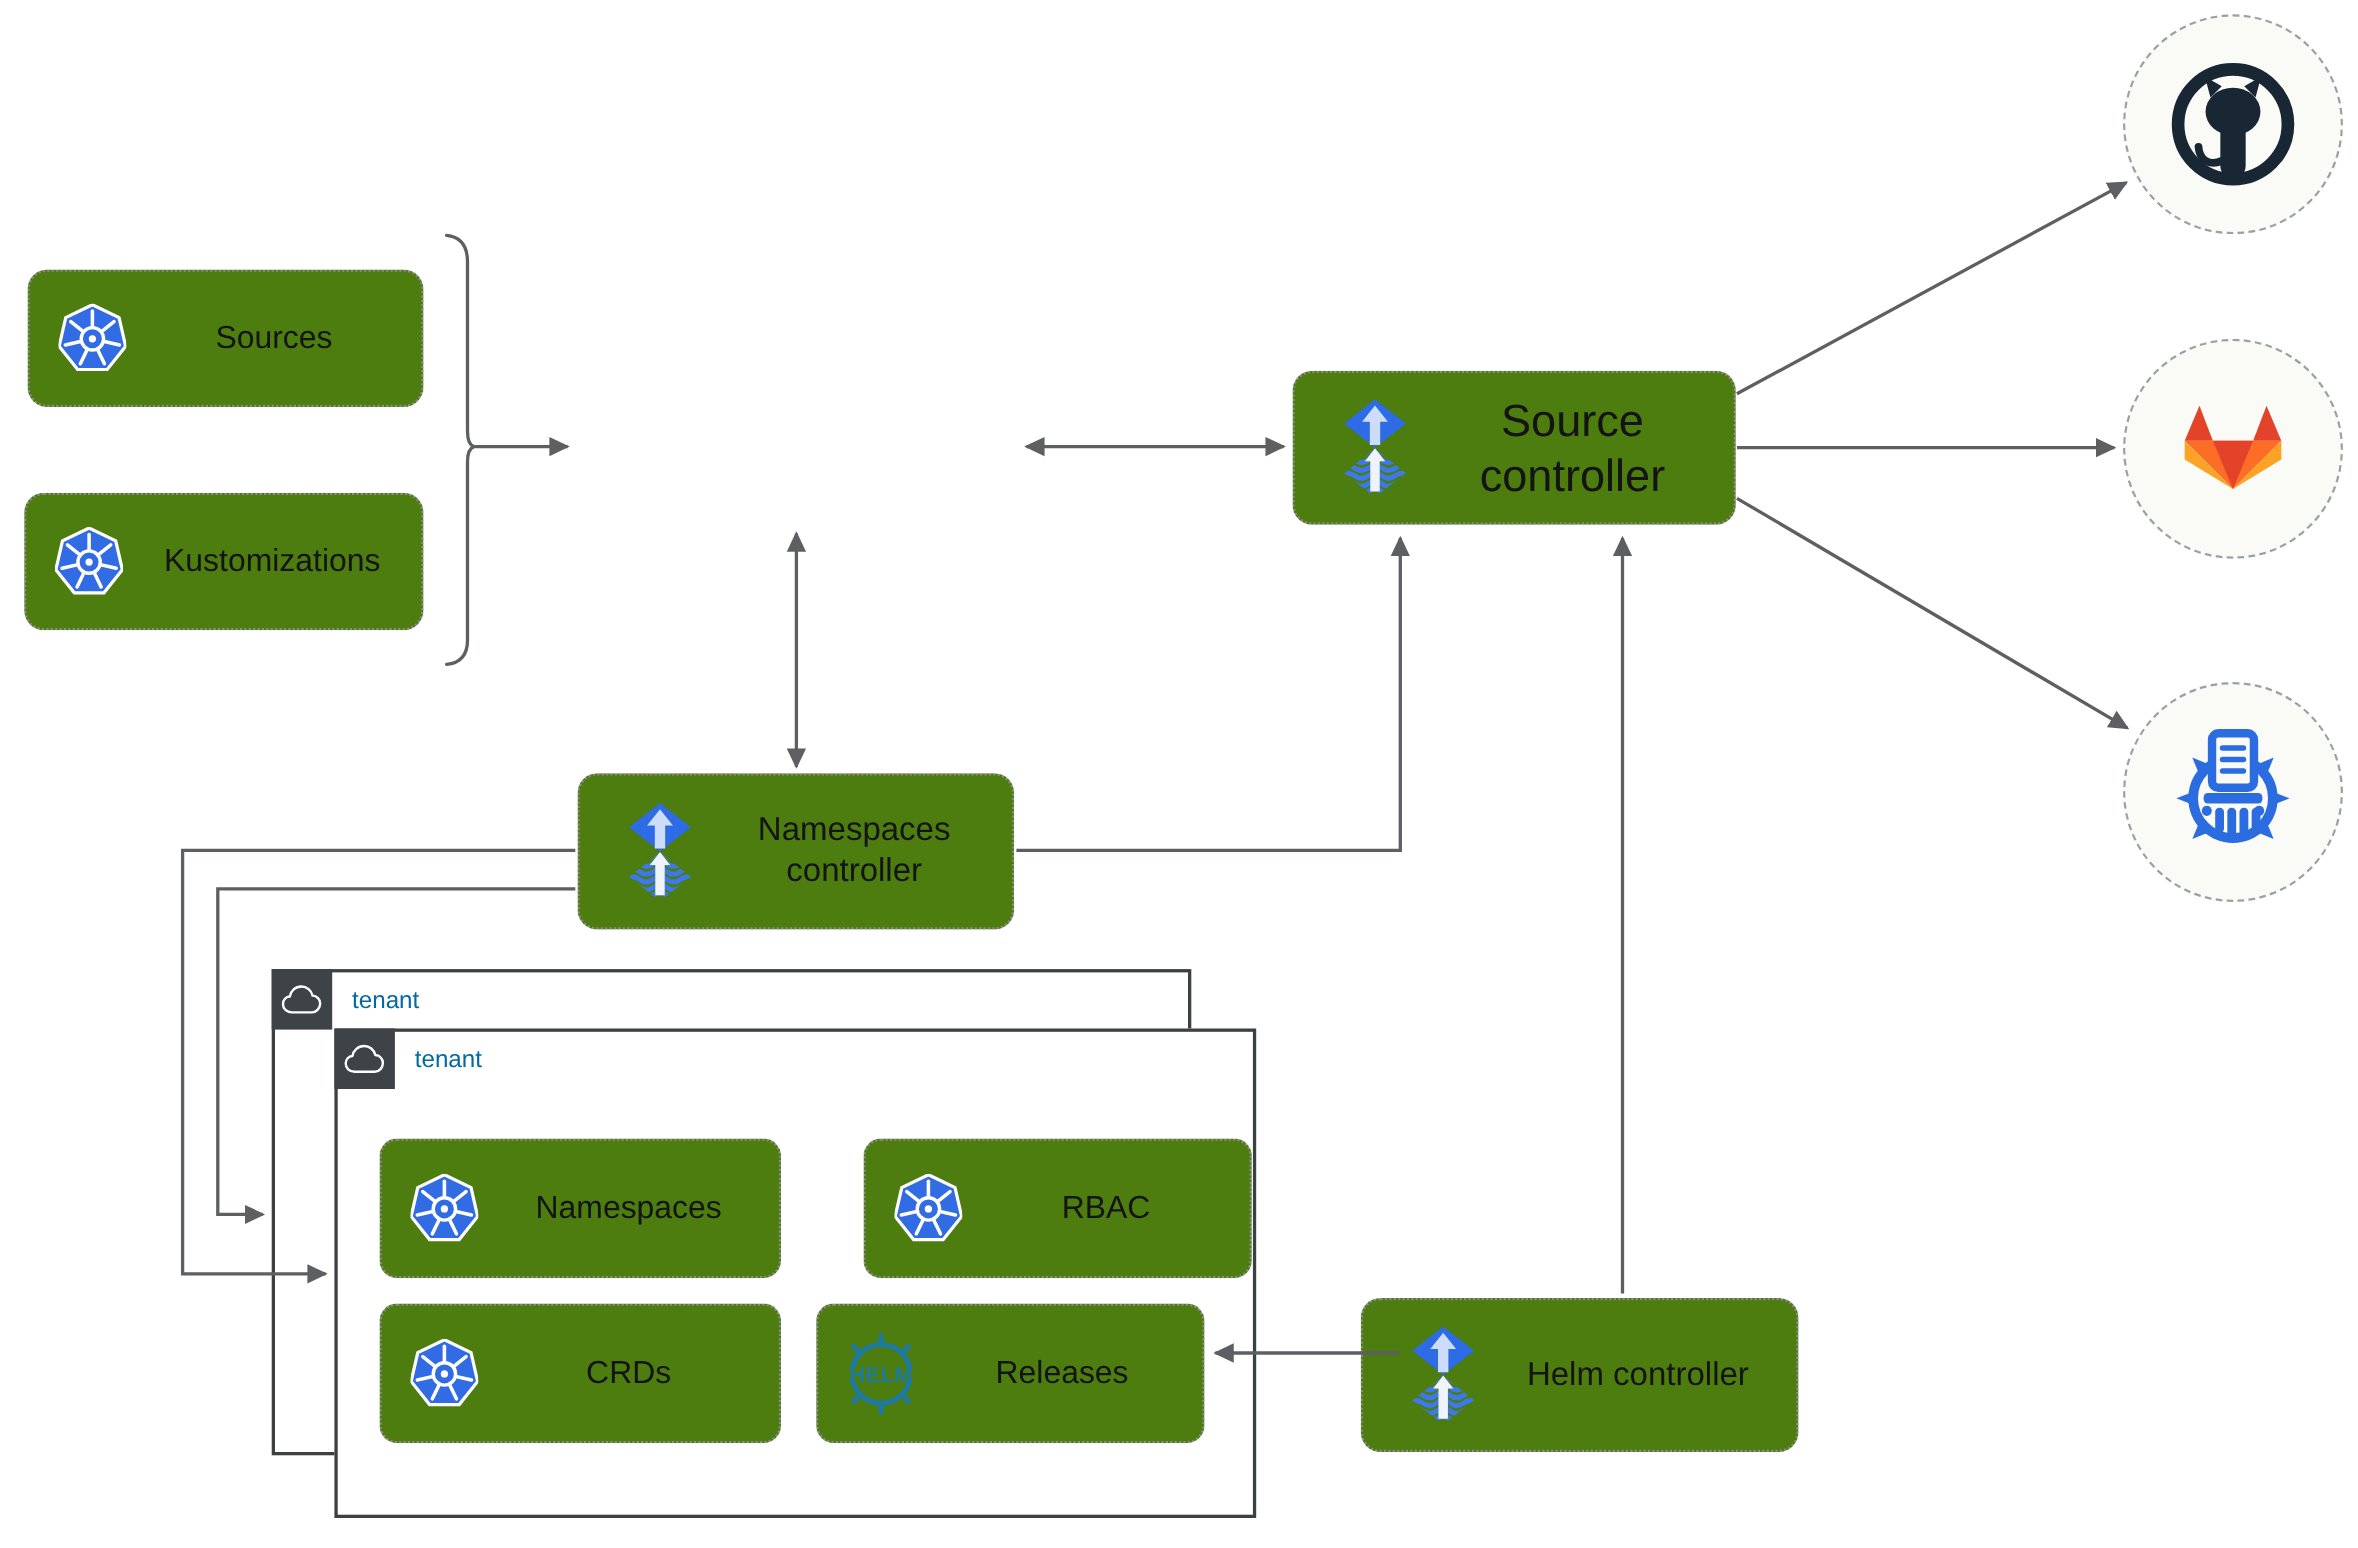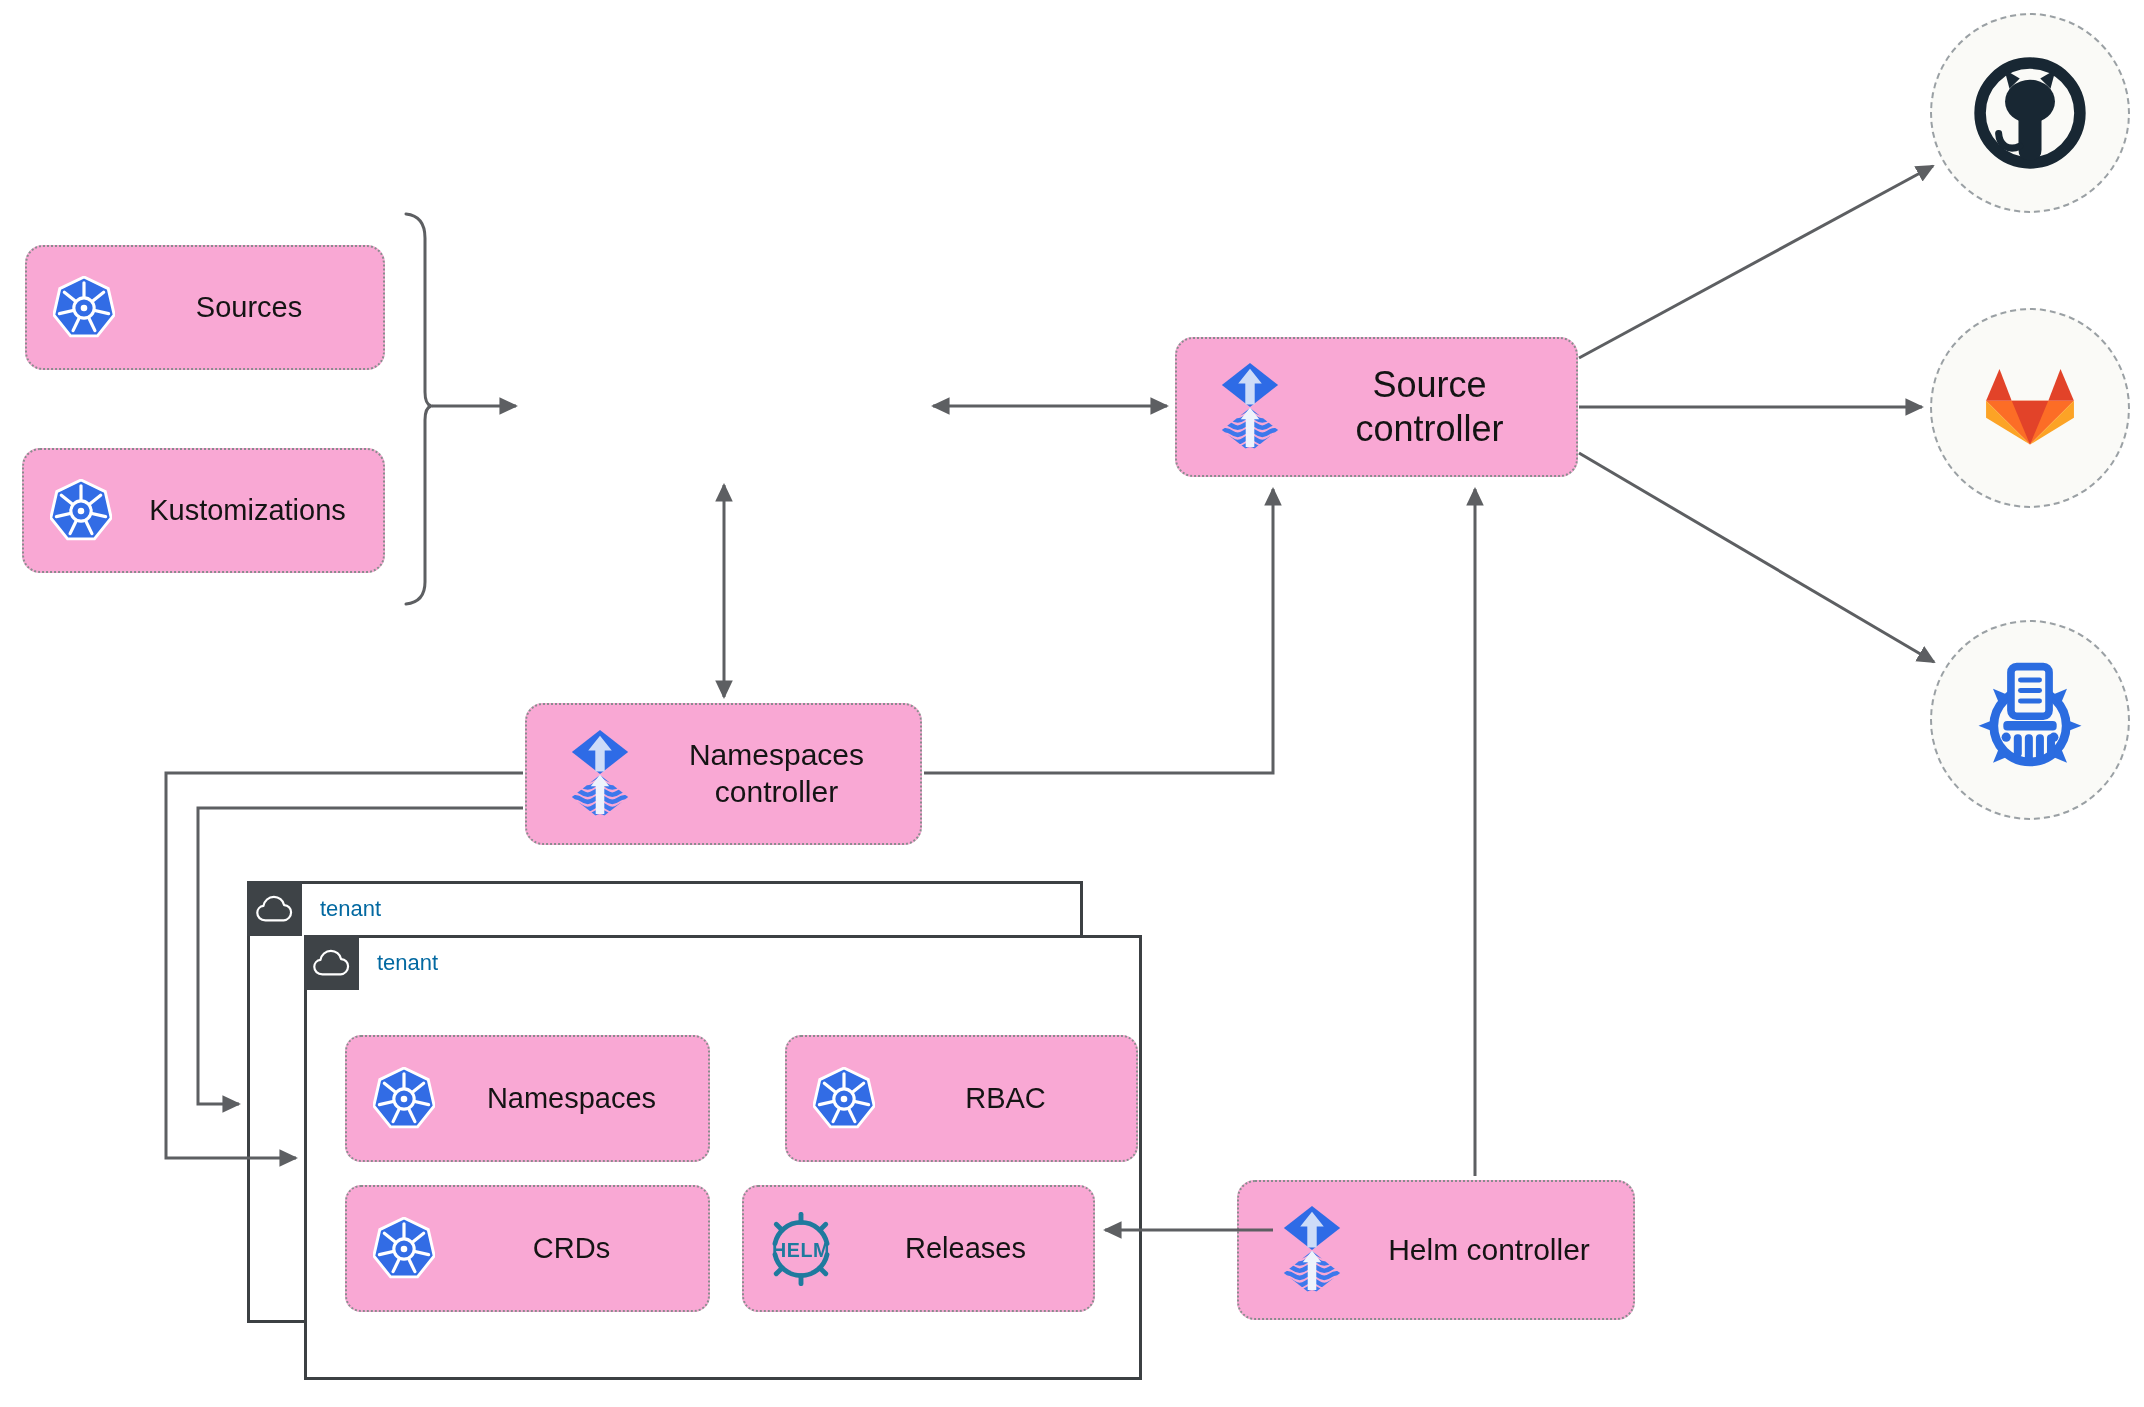--- a/index.html
+++ b/index.html
@@ -2,21 +2,21 @@
 <html><head>
 <meta charset="utf-8">
 <style>
   html,body { margin:0; padding:0; background:#fff; }
   #canvas {
     position:relative; width:2144px; height:1407px;
     font-family:"Liberation Sans", sans-serif; background:#fff; overflow:hidden;
   }
   .node {
     position:absolute; box-sizing:border-box;
-    background:#f9a8d4; border:2.5px dotted #8a8c8e; border-radius:18px;
+    background:#4d7c0f; border:2.5px dotted #8a8c8e; border-radius:18px;
     display:flex; align-items:center; z-index:3;
   }
   .node .icon { flex:0 0 auto; display:flex; align-items:center; }
   .node .label { flex:1 1 auto; text-align:center; font-size:29px; color:#141414; line-height:1.22; }
   .node .label .wrap { display:inline-block; max-width:235px; }
   .nowrap { white-space:nowrap; }
   .tenant {
     position:absolute; box-sizing:border-box; background:#ffffff;
     border:3px solid #3c4043;
   }
@@ -102,21 +102,21 @@
     <span class="label nowrap">Kustomizations</span>
   </div>
 
 
   <div class="node" style="left:1175px; top:337px; width:403px; height:140px;">
     <span class="icon" style="margin-left:40px">
       <svg width="66" height="90">
           <use href="#sym-flux" xlink:href="#sym-flux"></use>
         </svg>
     </span>
-    <span class="label" style="font-size:36px"><span class="wrap">Source controller</span></span>
+    <span class="label" style="font-size:41px"><span class="wrap">Source controller</span></span>
   </div>
 
   <div class="node" style="left:525px; top:703px; width:397px; height:142px;">
     <span class="icon" style="margin-left:40px">
       <svg width="66" height="90">
           <use href="#sym-flux" xlink:href="#sym-flux"></use>
         </svg>
     </span>
     <span class="label" style="font-size:30px"><span class="wrap">Namespaces controller</span></span>
   </div>

